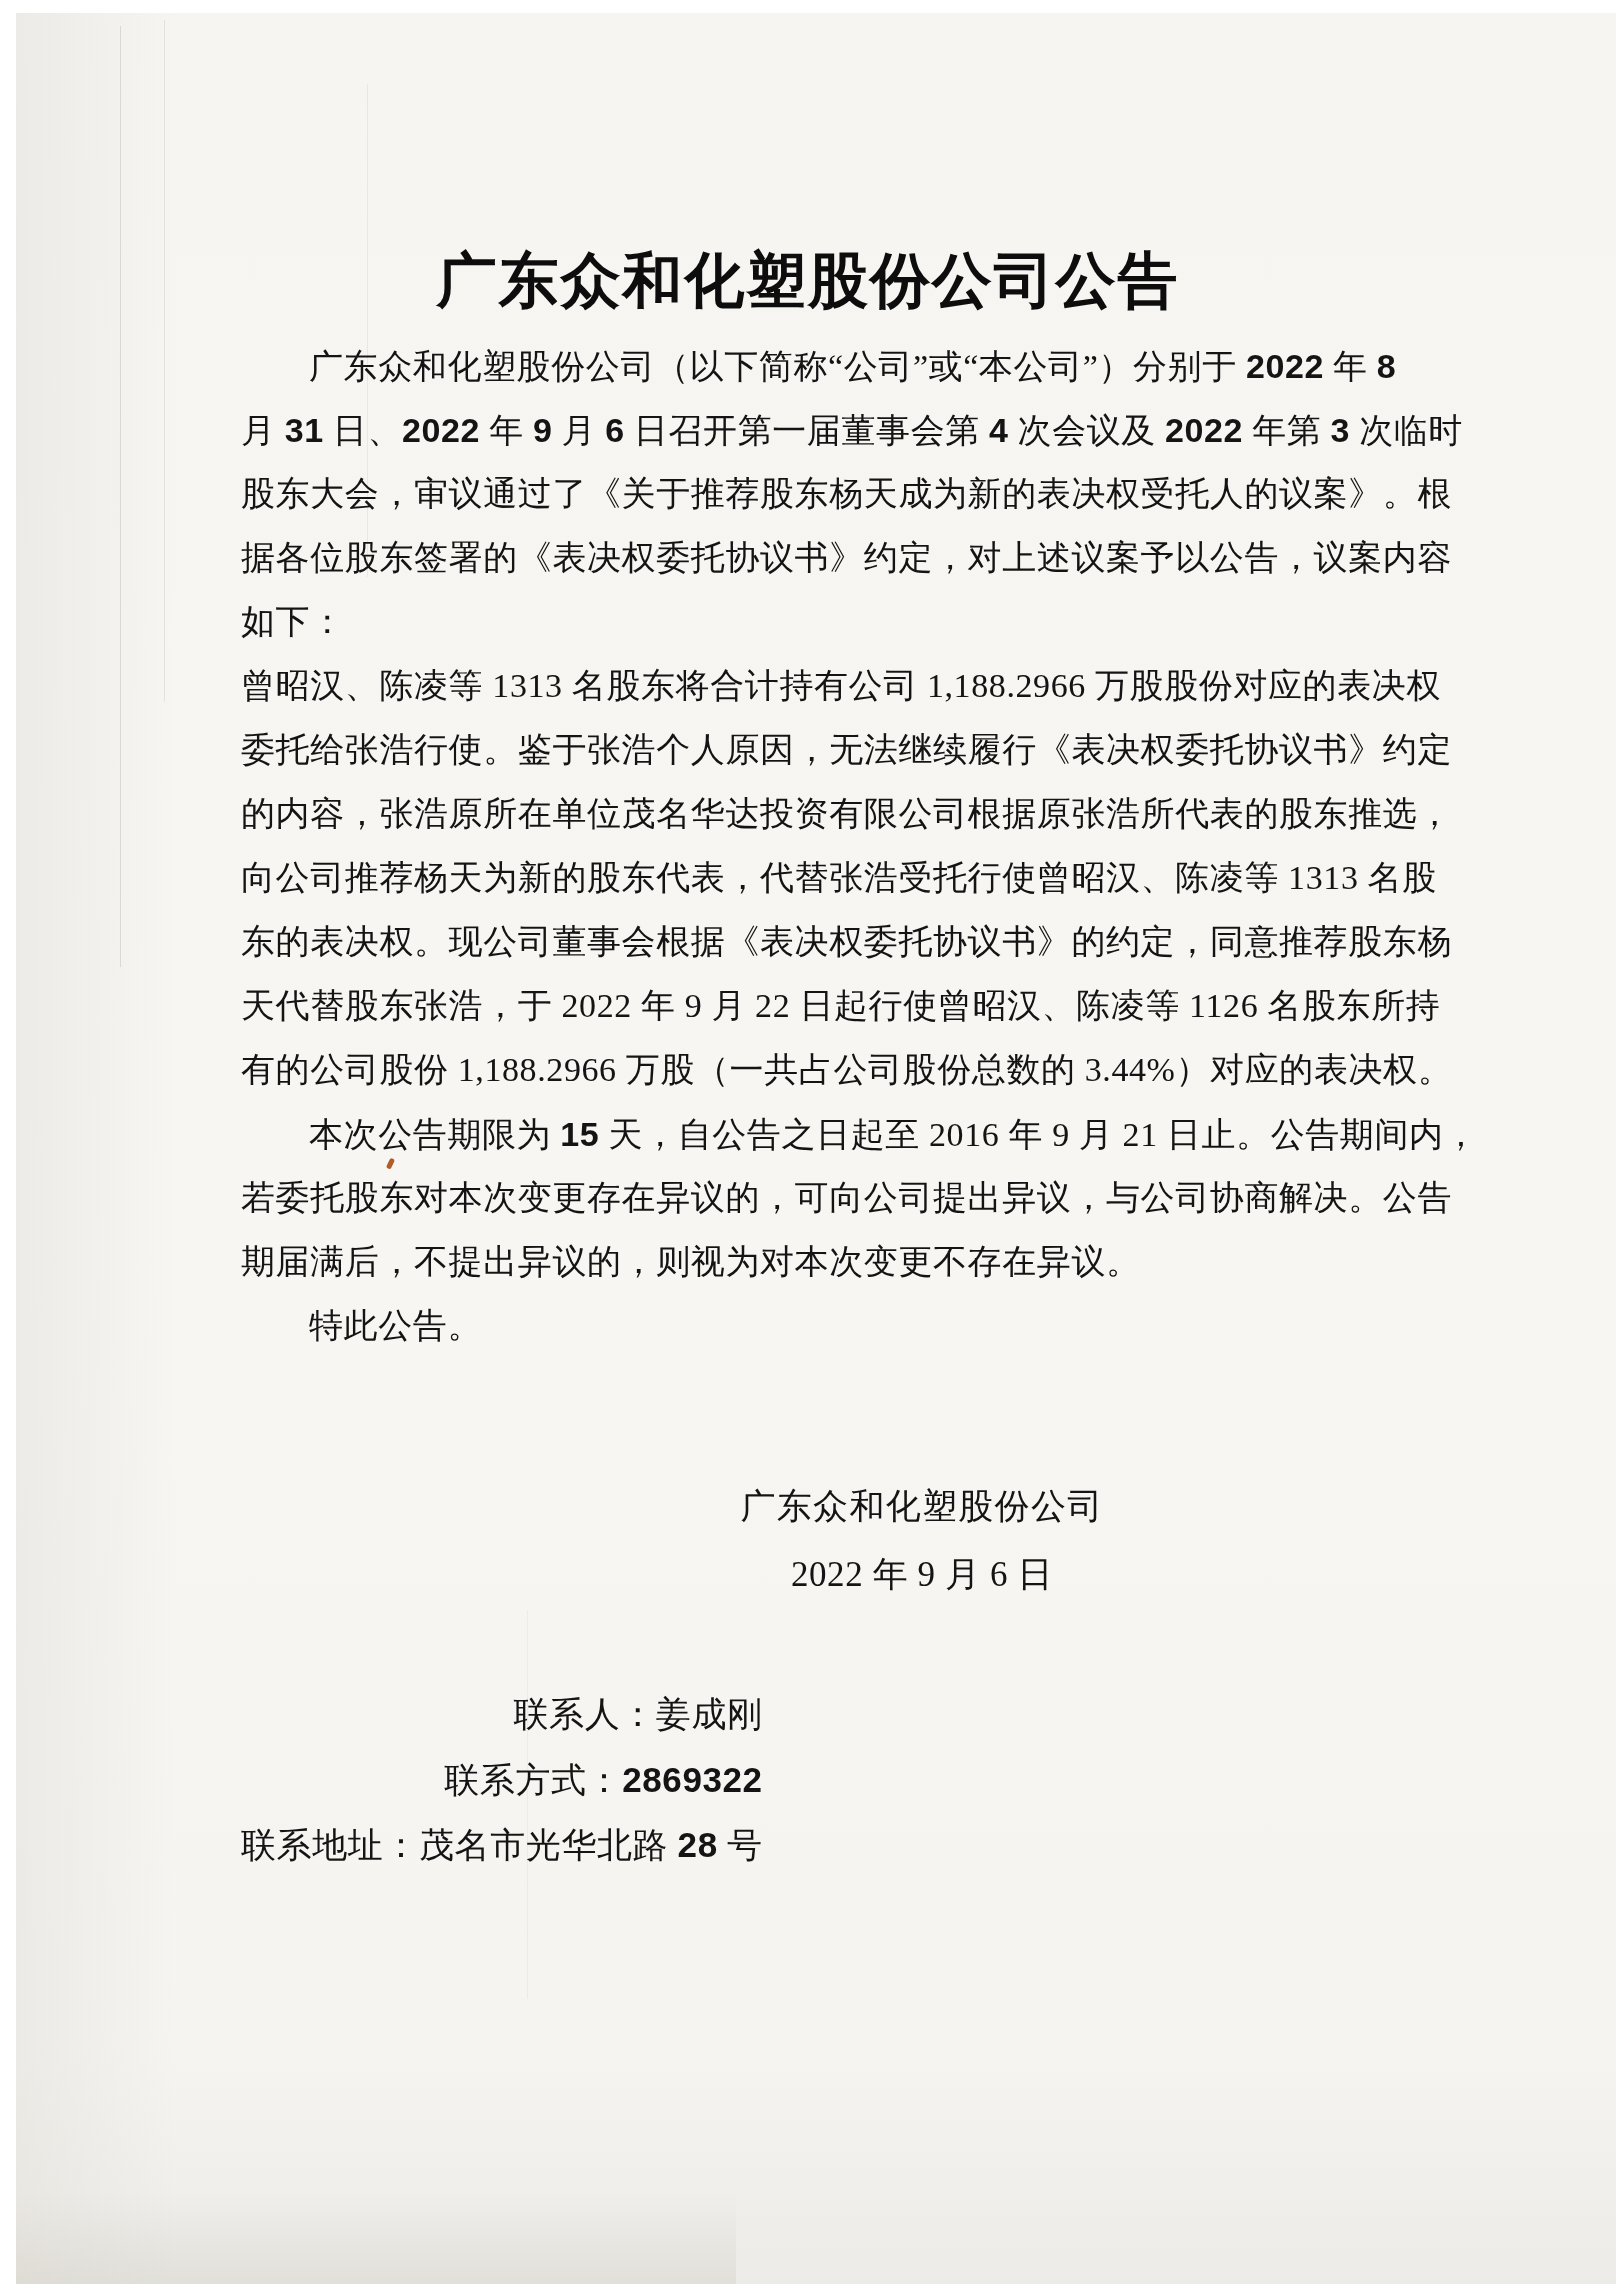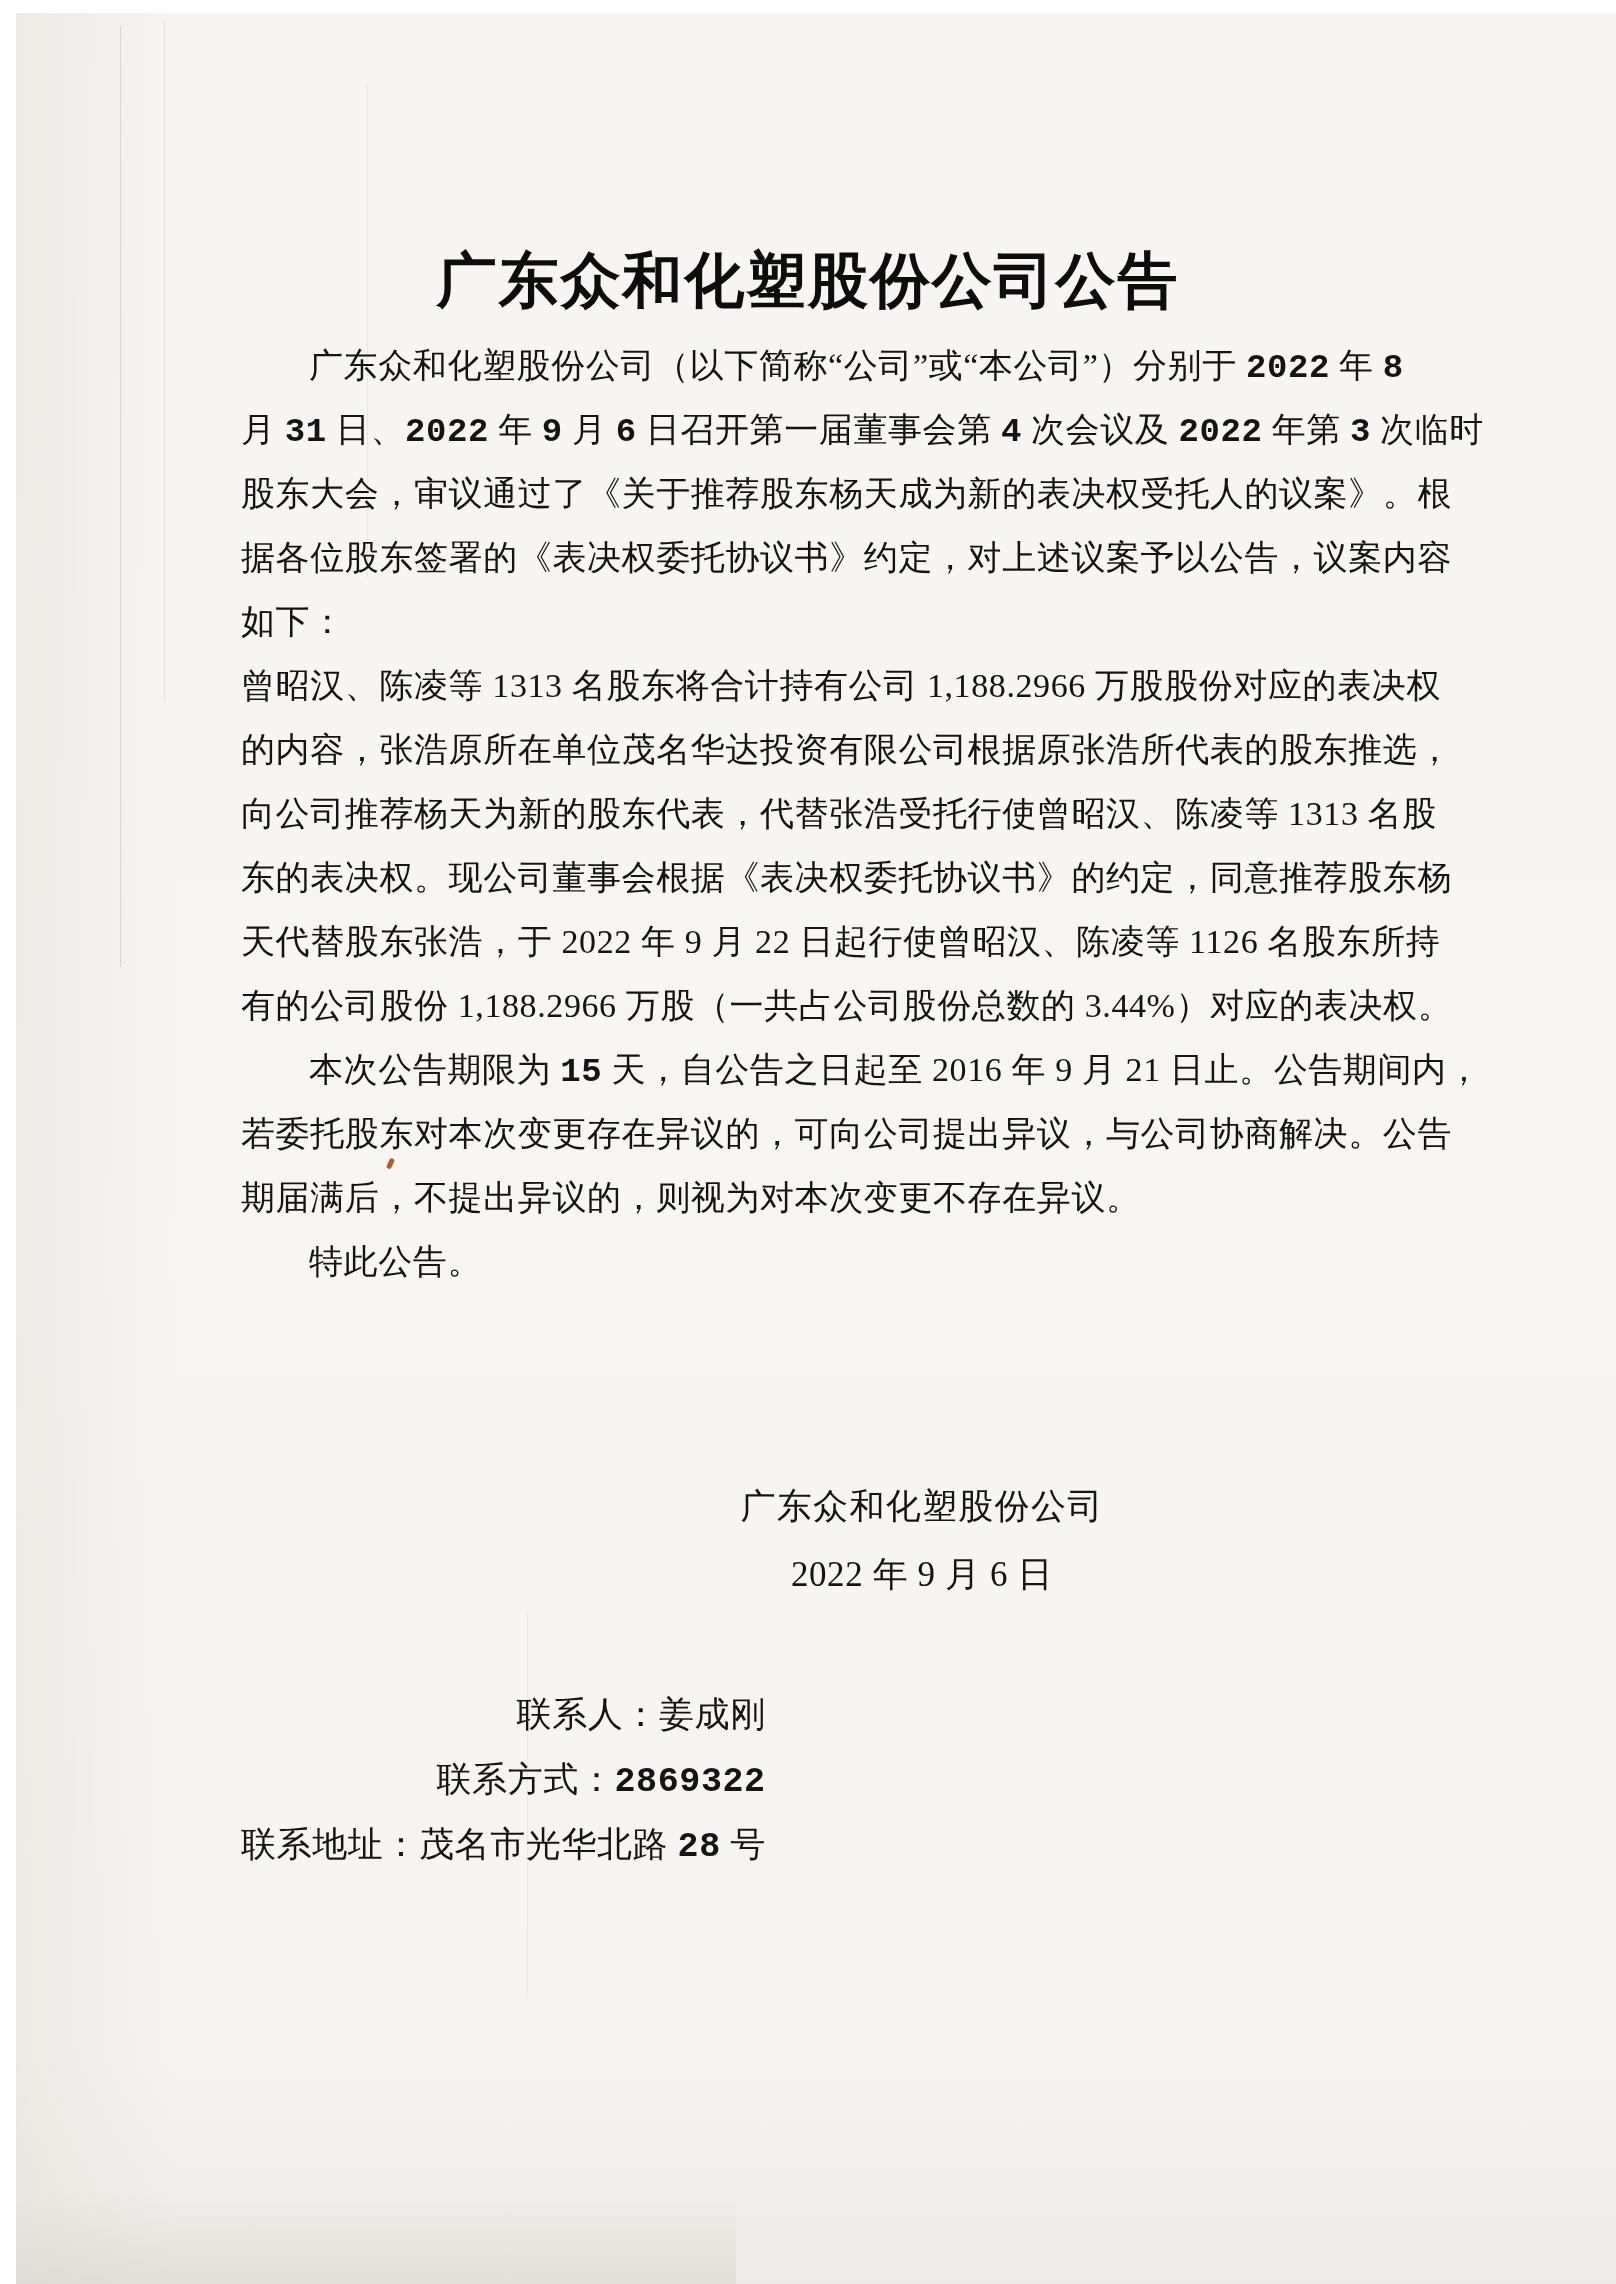--- a/index.html
+++ b/index.html
@@ -41,21 +41,21 @@
   }
   .body-text{
     position:absolute;left:241px;top:334px;width:1144px;
     font-size:34px;letter-spacing:0.6px;
   }
   .line{
     height:64px;line-height:64px;white-space:nowrap;
   }
   .line.indent{text-indent:68px;}
   .num-bold{
-    font-family:Liberation Mono, monospace;
+    font-family:Liberation Sans, sans-serif;
     font-weight:bold;
     margin-top:8px;
   }
   .signature-company{
     position:absolute;left:539px;top:1483px;width:766px;
     text-align:center;font-size:35px;letter-spacing:1.3px;white-space:nowrap;
   }
   .signature-date{
     position:absolute;left:539px;top:1551px;width:766px;
     text-align:center;font-size:35px;letter-spacing:0.6px;white-space:nowrap;
@@ -81,20 +81,21 @@
 
   <div class="title">广东众和化塑股份公司公告</div>
 
   <div class="body-text">
     <div class="line indent"><span>广东众和化塑股份公司（以下简称“公司”或“本公司”）分别于 </span><span class="num-bold">2022</span><span> 年 </span><span class="num-bold">8</span></div>
     <div class="line"><span>月 </span><span class="num-bold">31</span><span> 日、</span><span class="num-bold">2022</span><span> 年 </span><span class="num-bold">9</span><span> 月 </span><span class="num-bold">6</span><span> 日召开第一届董事会第 </span><span class="num-bold">4</span><span> 次会议及 </span><span class="num-bold">2022</span><span> 年第 </span><span class="num-bold">3</span><span> 次临时</span></div>
     <div class="line"><span>股东大会，审议通过了《关于推荐股东杨天成为新的表决权受托人的议案》。根</span></div>
     <div class="line"><span>据各位股东签署的《表决权委托协议书》约定，对上述议案予以公告，议案内容</span></div>
     <div class="line"><span>如下：</span></div>
     <div class="line"><span>曾昭汉、陈凌等 1313 名股东将合计持有公司 1,188.2966 万股股份对应的表决权</span></div>
+    <div class="line"><span>委托给张浩行使。鉴于张浩个人原因，无法继续履行《表决权委托协议书》约定</span></div>
     <div class="line"><span>的内容，张浩原所在单位茂名华达投资有限公司根据原张浩所代表的股东推选，</span></div>
     <div class="line"><span>向公司推荐杨天为新的股东代表，代替张浩受托行使曾昭汉、陈凌等 1313 名股</span></div>
     <div class="line"><span>东的表决权。现公司董事会根据《表决权委托协议书》的约定，同意推荐股东杨</span></div>
     <div class="line"><span>天代替股东张浩，于 2022 年 9 月 22 日起行使曾昭汉、陈凌等 1126 名股东所持</span></div>
     <div class="line"><span>有的公司股份 1,188.2966 万股（一共占公司股份总数的 3.44%）对应的表决权。</span></div>
     <div class="line indent"><span>本次公告期限为 </span><span class="num-bold">15</span><span> 天，自公告之日起至 2016 年 9 月 21 日止。公告期间内，</span></div>
     <div class="line"><span>若委托股东对本次变更存在异议的，可向公司提出异议，与公司协商解决。公告</span></div>
     <div class="line"><span>期届满后，不提出异议的，则视为对本次变更不存在异议。</span></div>
     <div class="line indent"><span>特此公告。</span></div>
   </div>

